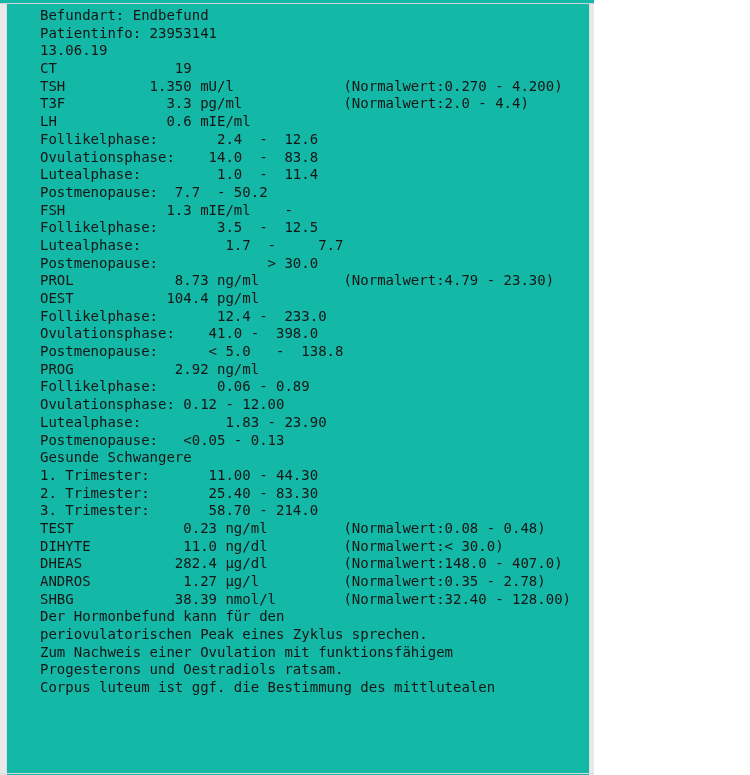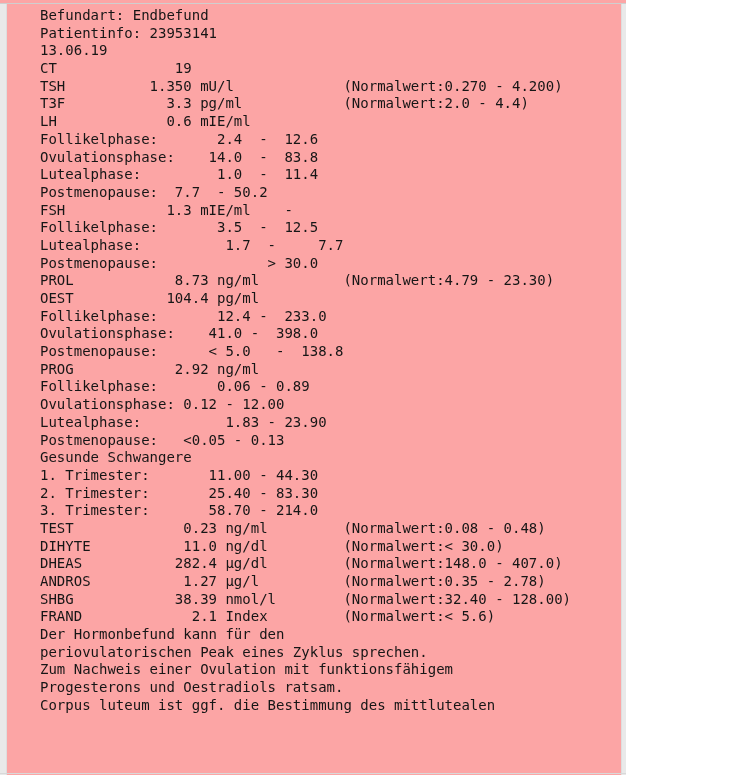--- a/index.html
+++ b/index.html
@@ -4,24 +4,23 @@
 <style>
   html, body {
     margin: 0;
     padding: 0;
     background: #ffffff;
   }
   .page {
     position: relative;
     width: 594px;
     height: 775px;
-    background: #fca5a5;
+    background: #14b8a6;
     overflow: hidden;
     font-family: "DejaVu Sans Mono", "Liberation Mono", monospace;
-    padding-left: 32px;
   }
   .edge-strip-left {
     position: absolute;
     left: 0; top: 4px; bottom: 0;
     width: 7px;
     background: #e9e9e9;
     border-right: 1px solid #dedede;
     box-sizing: border-box;
   }
   .edge-strip-right {
@@ -94,21 +93,20 @@
       <div class="report-line">Postmenopause:   &lt;0.05 - 0.13</div>
       <div class="report-line">Gesunde Schwangere</div>
       <div class="report-line">1. Trimester:       11.00 - 44.30</div>
       <div class="report-line">2. Trimester:       25.40 - 83.30</div>
       <div class="report-line">3. Trimester:       58.70 - 214.0</div>
       <div class="report-line">TEST             0.23 ng/ml         (Normalwert:0.08 - 0.48)</div>
       <div class="report-line">DIHYTE           11.0 ng/dl         (Normalwert:&lt; 30.0)</div>
       <div class="report-line">DHEAS           282.4 µg/dl         (Normalwert:148.0 - 407.0)</div>
       <div class="report-line">ANDROS           1.27 µg/l          (Normalwert:0.35 - 2.78)</div>
       <div class="report-line">SHBG            38.39 nmol/l        (Normalwert:32.40 - 128.00)</div>
-      <div class="report-line">FRAND             2.1 Index         (Normalwert:&lt; 5.6)</div>
       <div class="report-line">Der Hormonbefund kann für den</div>
       <div class="report-line">periovulatorischen Peak eines Zyklus sprechen.</div>
       <div class="report-line">Zum Nachweis einer Ovulation mit funktionsfähigem</div>
       <div class="report-line">Progesterons und Oestradiols ratsam.</div>
       <div class="report-line">Corpus luteum ist ggf. die Bestimmung des mittlutealen</div>
     </div>
   <div class="bottom-rule"></div>
 </div>
 
 </body></html>

